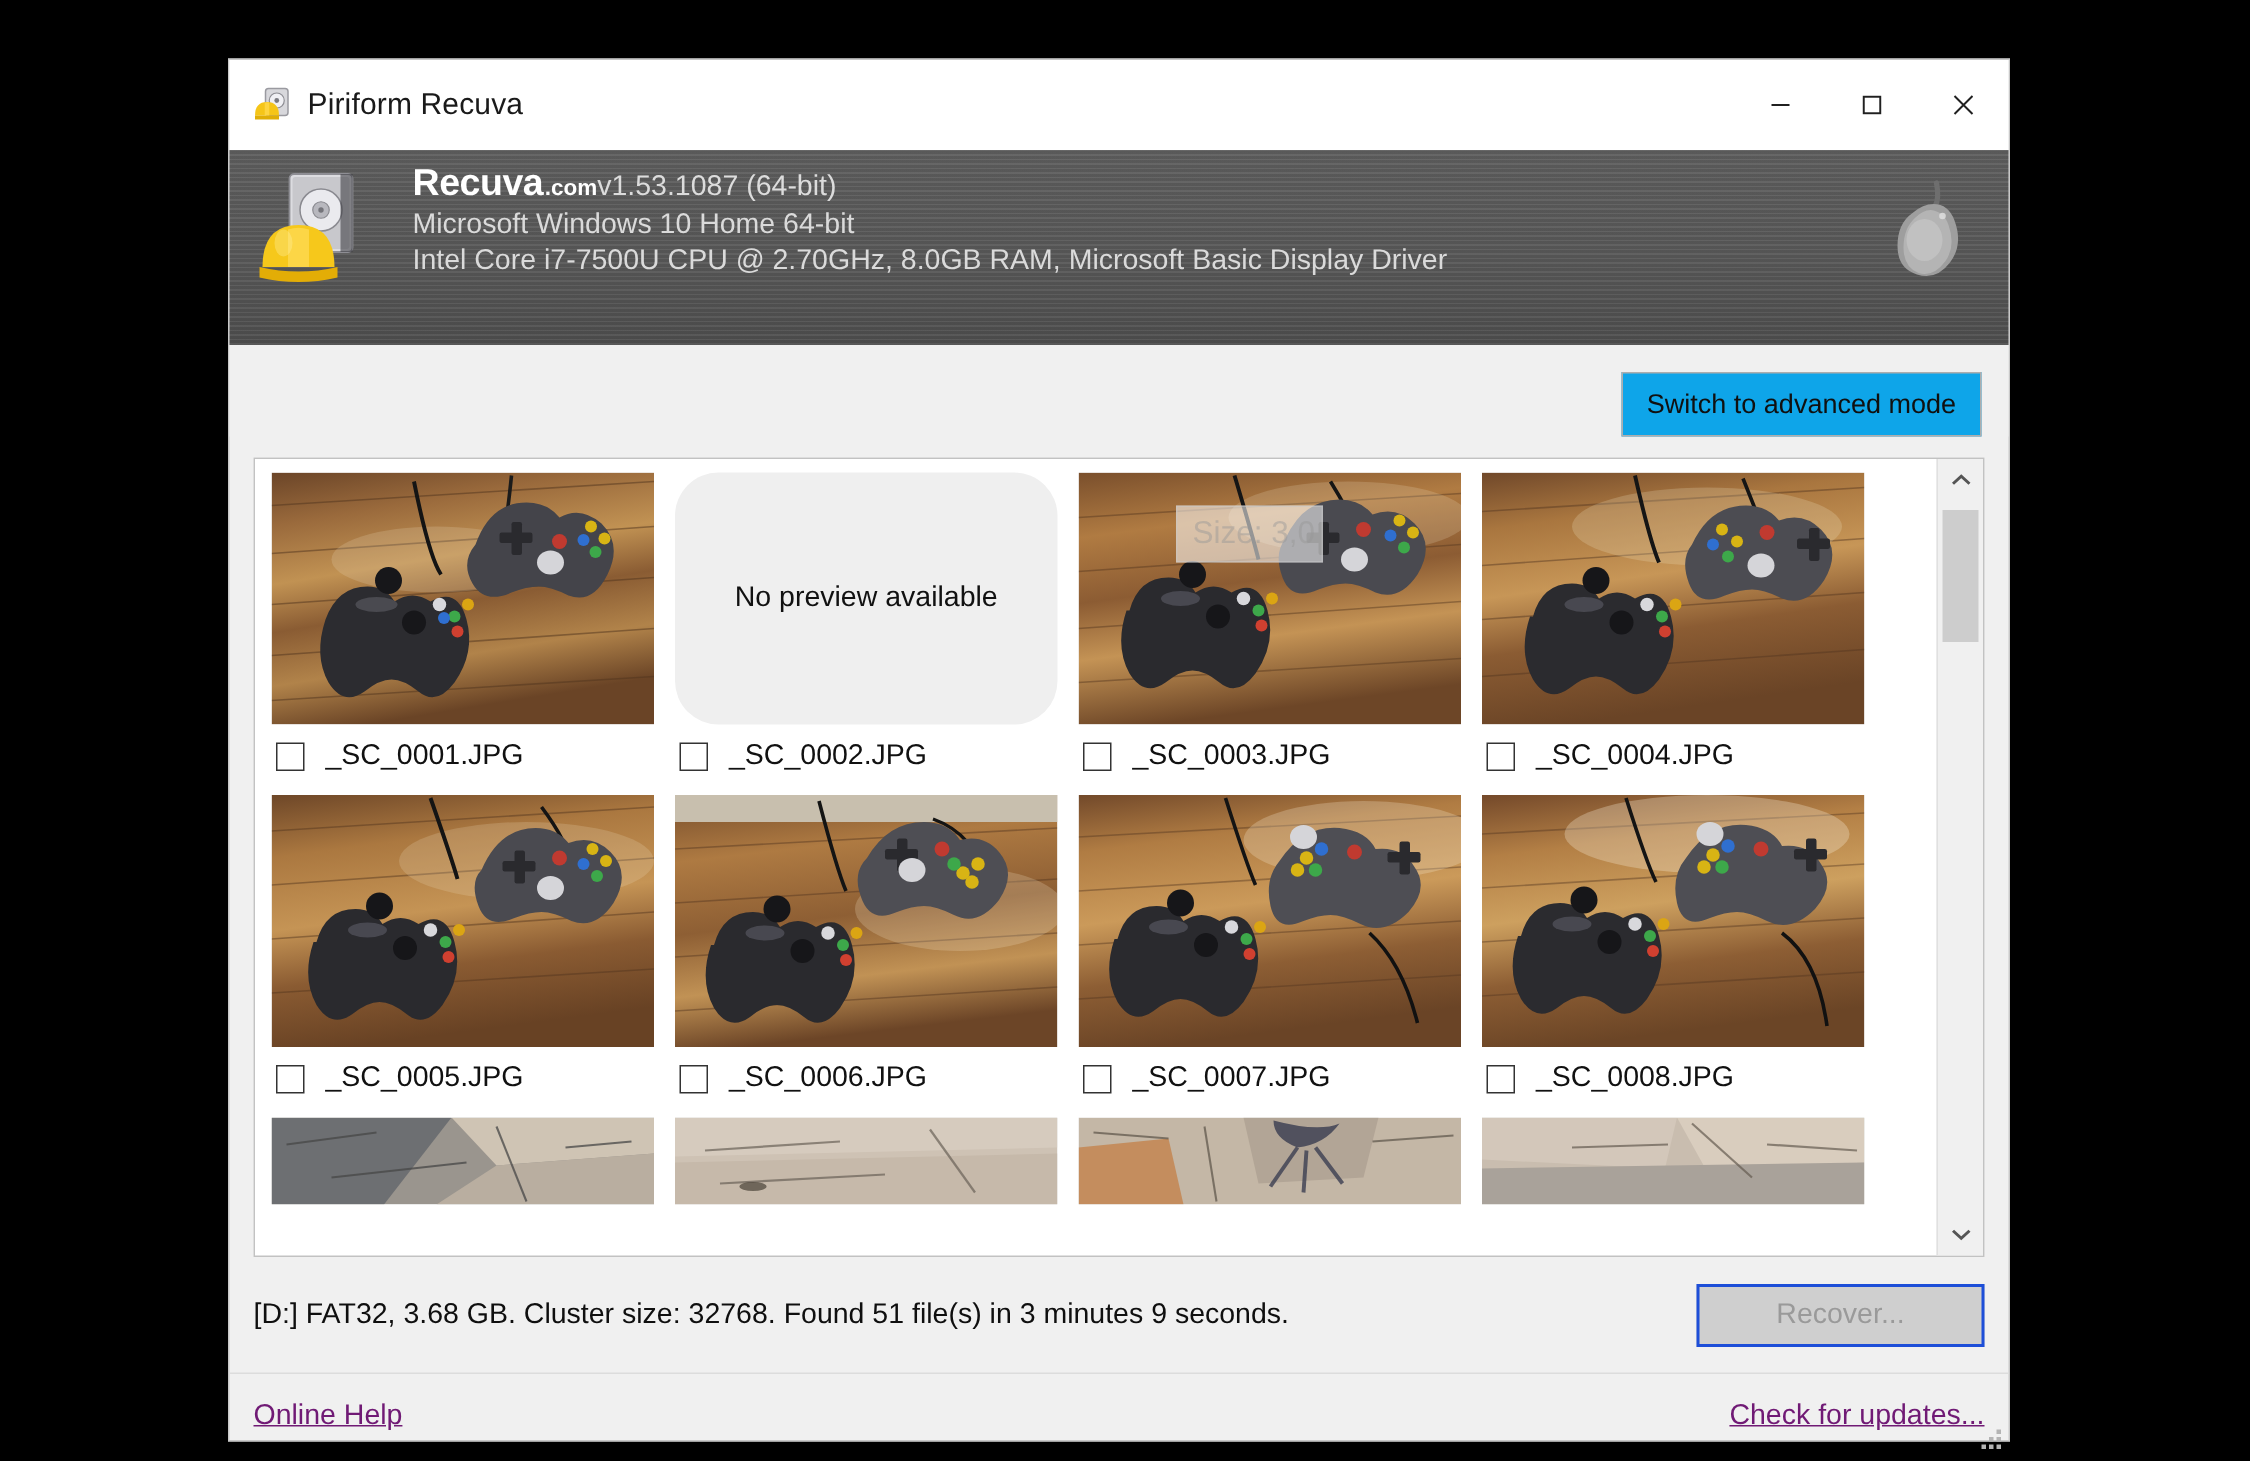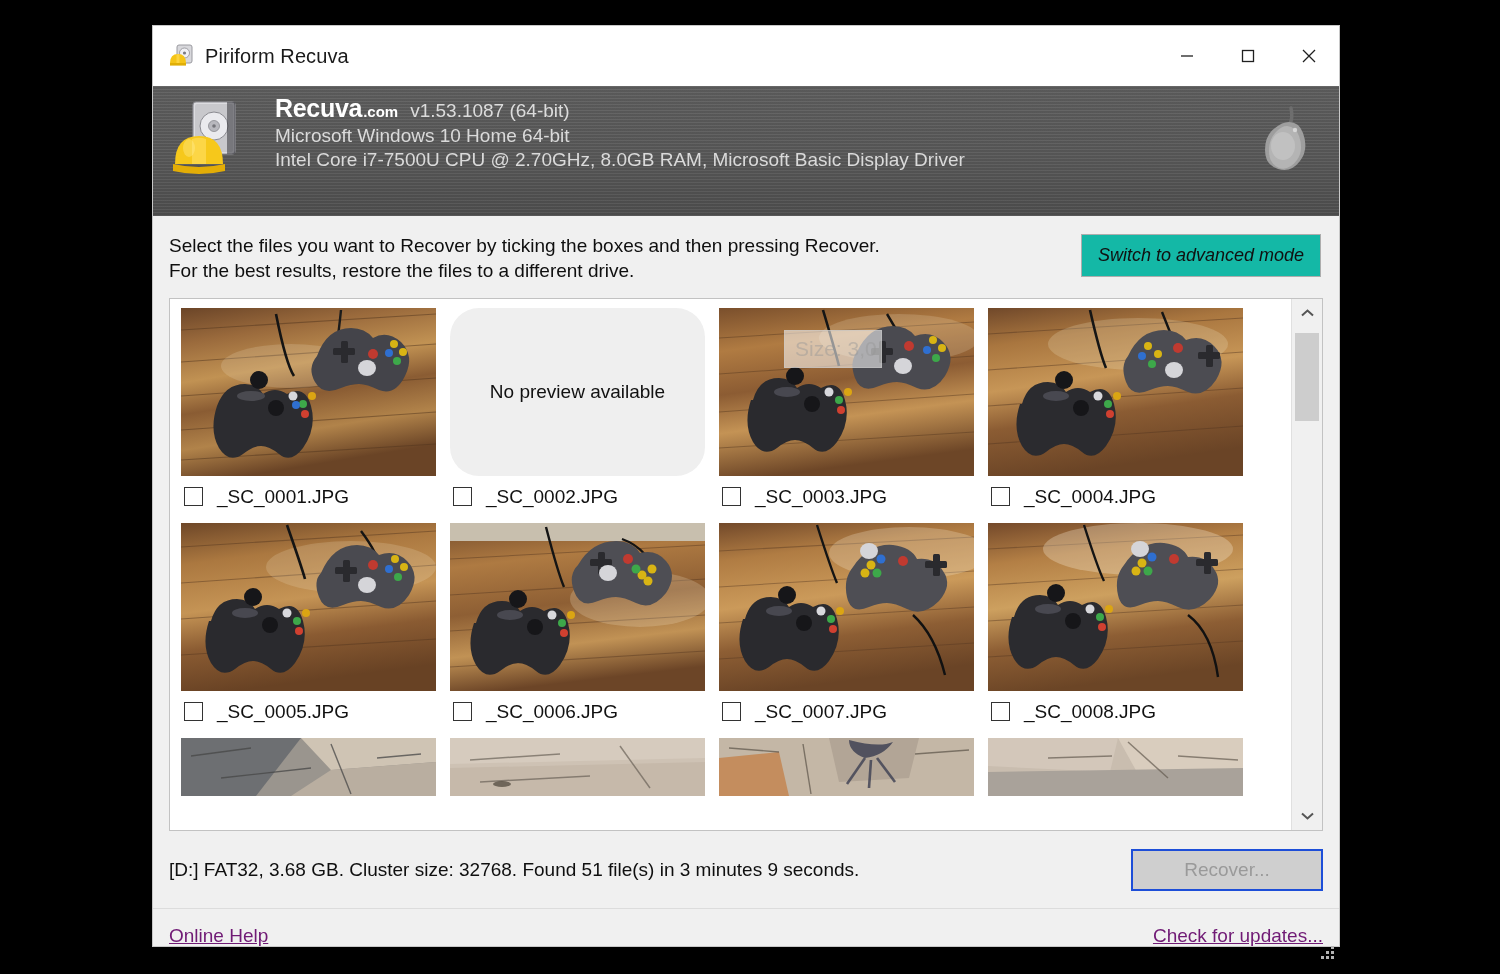--- a/index.html
+++ b/index.html
@@ -8,21 +8,21 @@
     background: #000;
     width: 1500px;
     height: 974px;
     overflow: hidden;
     font-family: "Liberation Sans", sans-serif;
   }
 
   #window {
     position: absolute;
     left: 152px;
-    top: 25px;
+    top: 39px;
     width: 1188px;
     height: 922px;
     background: #f0f0f0;
     box-sizing: border-box;
     border: 1px solid #c8c8c8;
     display: flex;
     flex-direction: column;
   }
 
   
@@ -108,21 +108,20 @@
   }
   .brand-tld {
     font-size: 15px;
     font-weight: bold;
     color: #ffffff;
     margin-left: 1px;
   }
   .version {
     font-size: 19px;
     color: #dcdcdc;
-    margin-left: 12px;
   }
   .line2, .line3 {
     font-size: 19px;
     color: #dadada;
     margin-bottom: 5px;
     white-space: nowrap;
   }
   .pear {
     position: absolute;
     right: 22px;
@@ -140,29 +139,28 @@
     background: #f0f0f0;
   }
   .instr-text {
     font-size: 19px;
     color: #0f0f0f;
     line-height: 1.33;
   }
   .adv-btn {
     margin-left: auto;
     margin-top: 1px;
-    background: #14b8a6;
+    background: #0ea5e9;
     border: 1px solid #adadad;
     font-family: "Liberation Sans", sans-serif;
     font-size: 18px;
     color: #101010;
     padding: 10px 16px;
     cursor: default;
     white-space: nowrap;
-    font-style: italic;
   }
 
   
   .list-wrap {
     margin: 14px 16px 0 16px;
     border: 1px solid #c2c2c2;
     background: #ffffff;
     flex: none;
     height: 531px;
     display: flex;
@@ -403,24 +401,20 @@
         <path d="M30 6 q2 10 -1 16" stroke="#6e6e6e" stroke-width="3.5" fill="none" stroke-linecap="round"></path>
         <path d="M28 20 q10 0 14 11 q6 16 -3 28 q-9 12 -22 8 q-13 -4 -13 -19 q0 -15 10 -22 q7 -6 14 -6 z" fill="#9e9e9e"></path>
         <path d="M26 24 q9 1 12 10 q5 14 -2 24 q-8 11 -18 8 q-10 -4 -10 -17 q0 -13 8 -20 q5 -5 10 -5 z" fill="#b4b4b4"></path>
         <ellipse cx="22" cy="44" rx="12" ry="14" fill="#c8c8c8" opacity="0.65"></ellipse>
         <circle cx="34" cy="28" r="2.2" fill="#dedede" opacity="0.85"></circle>
       </svg>
     </div>
   </div>
 
   <div class="instructions">
-    <div class="instr-text">
-      <div>Select the files you want to Recover by ticking the boxes and then pressing Recover.</div>
-      <div>For the best results, restore the files to a different drive.</div>
-    </div>
     <button class="adv-btn">Switch to advanced mode</button>
   </div>
 
   <div class="list-wrap">
     <div class="list-inner">
 
       <div class="tile">
         <div class="thumb">
           <svg viewBox="0 0 255 168" preserveAspectRatio="none">
             <defs>

